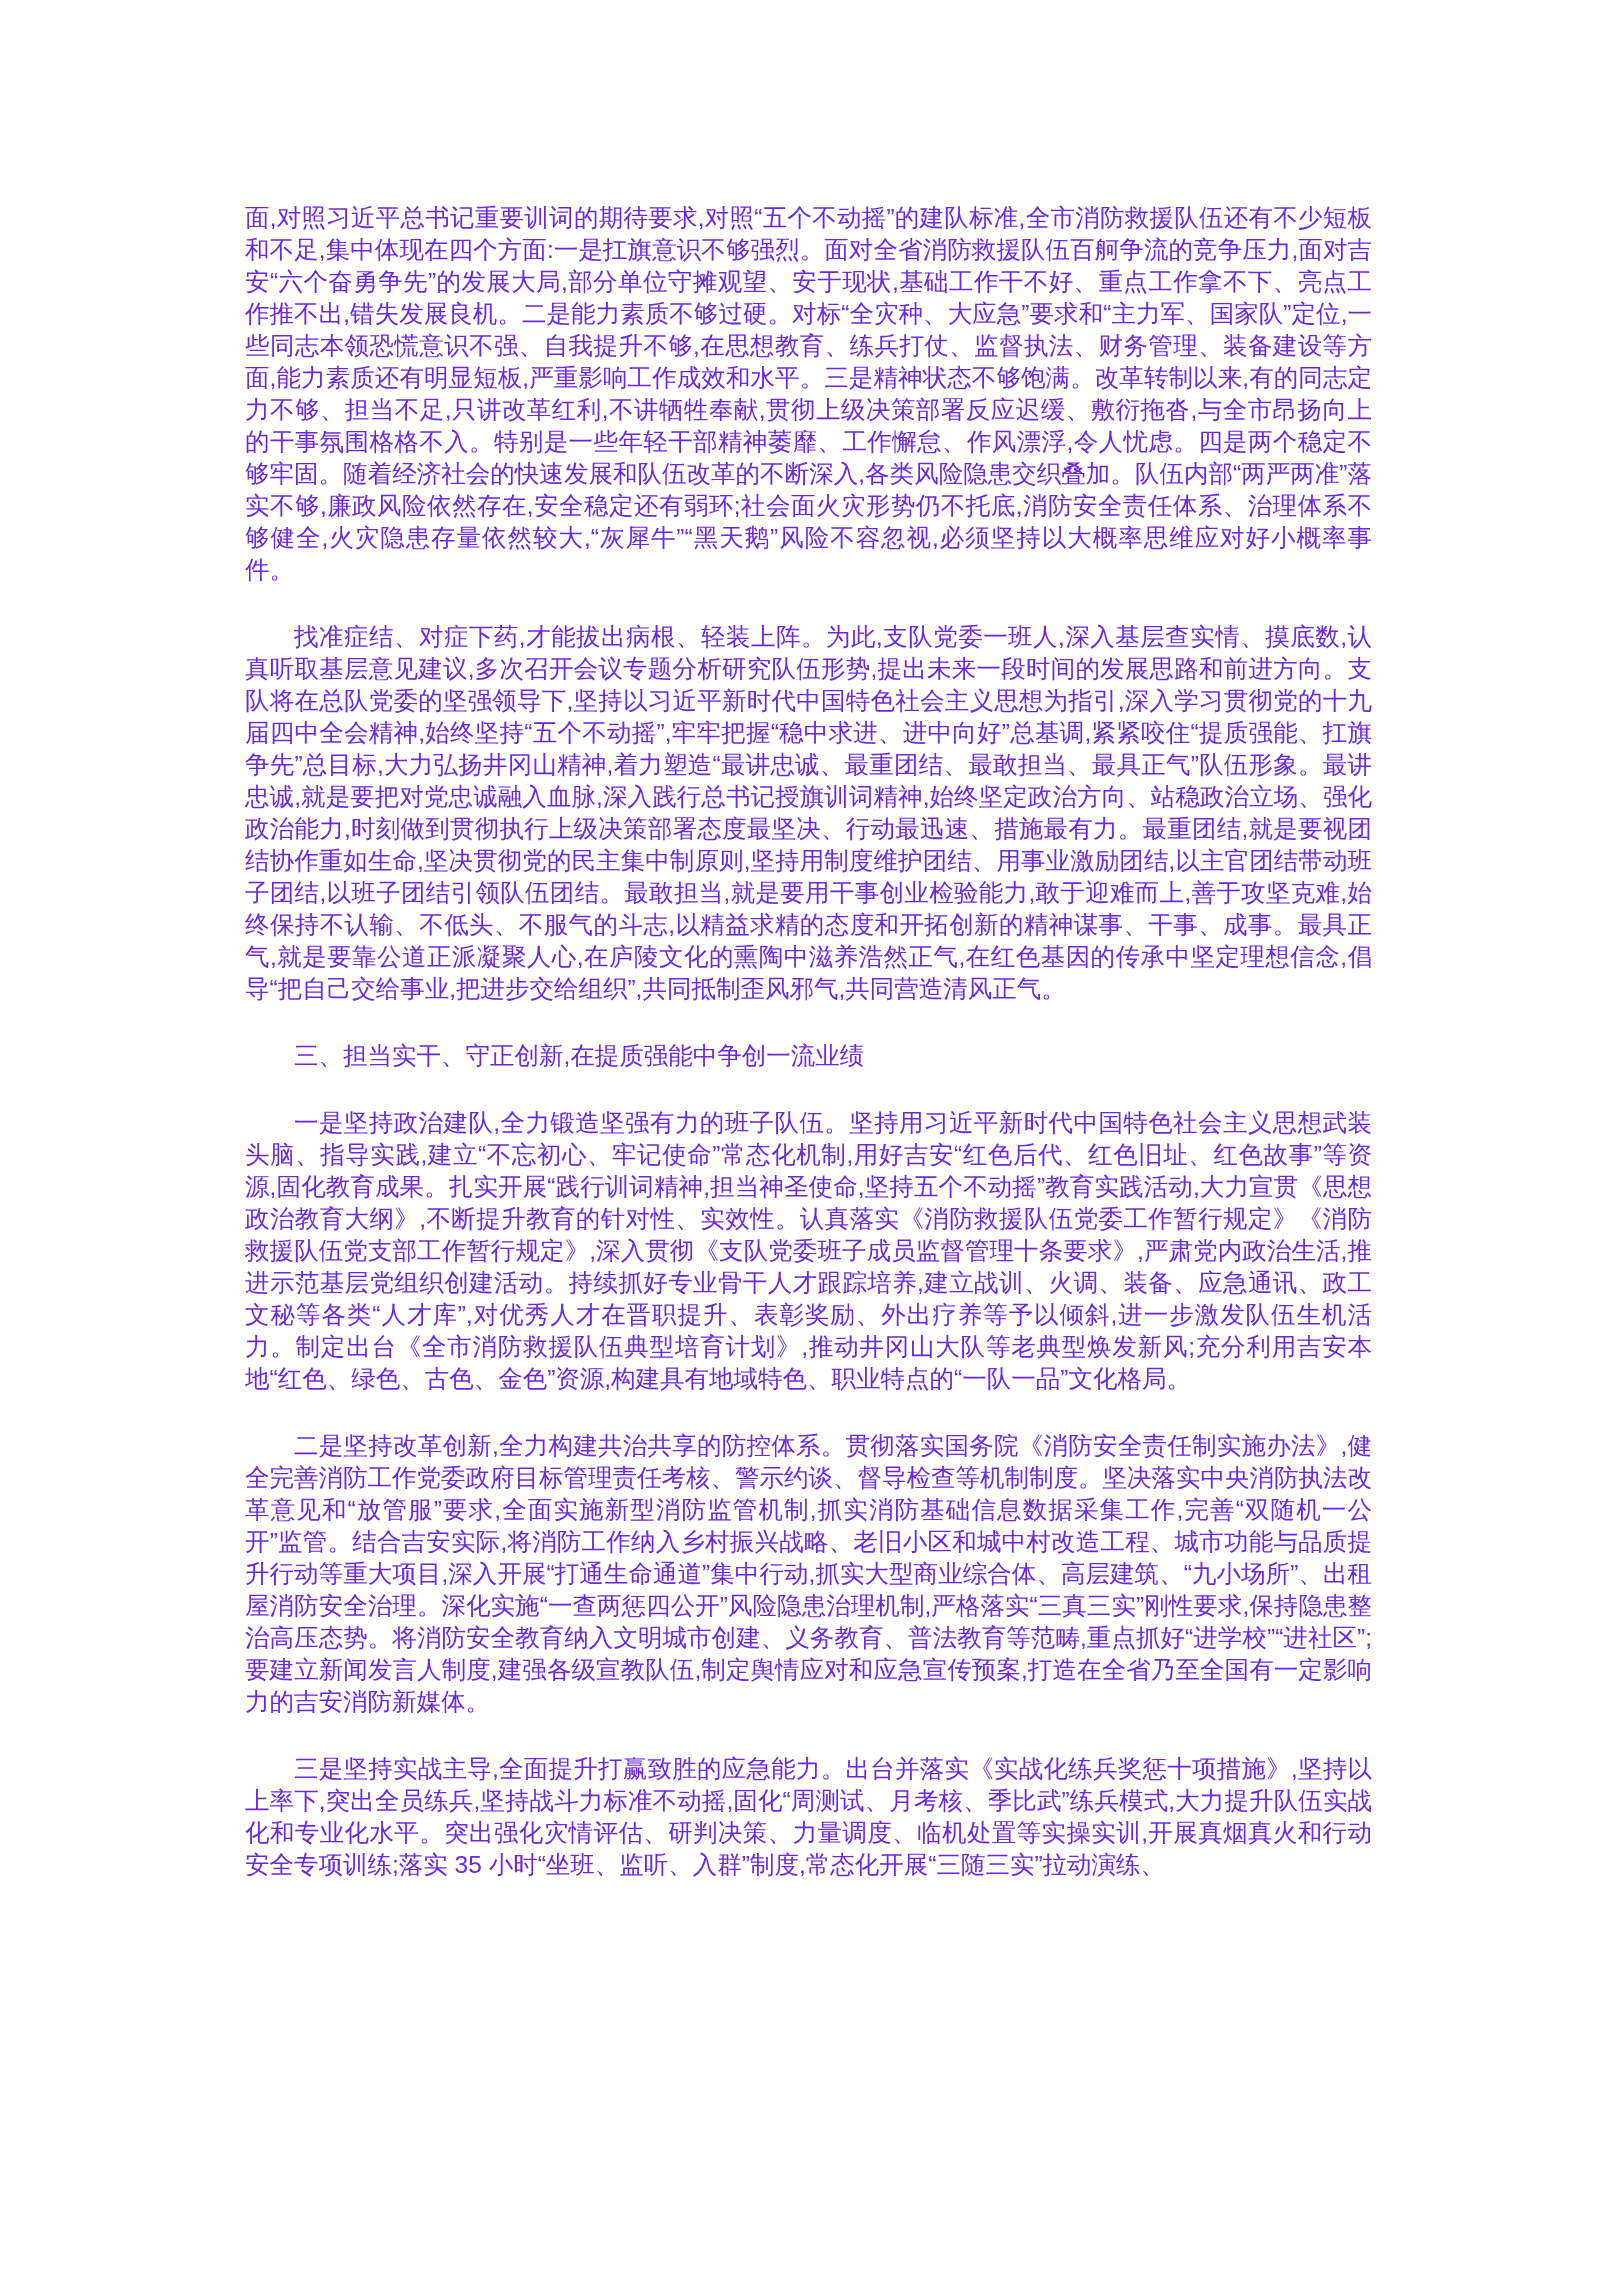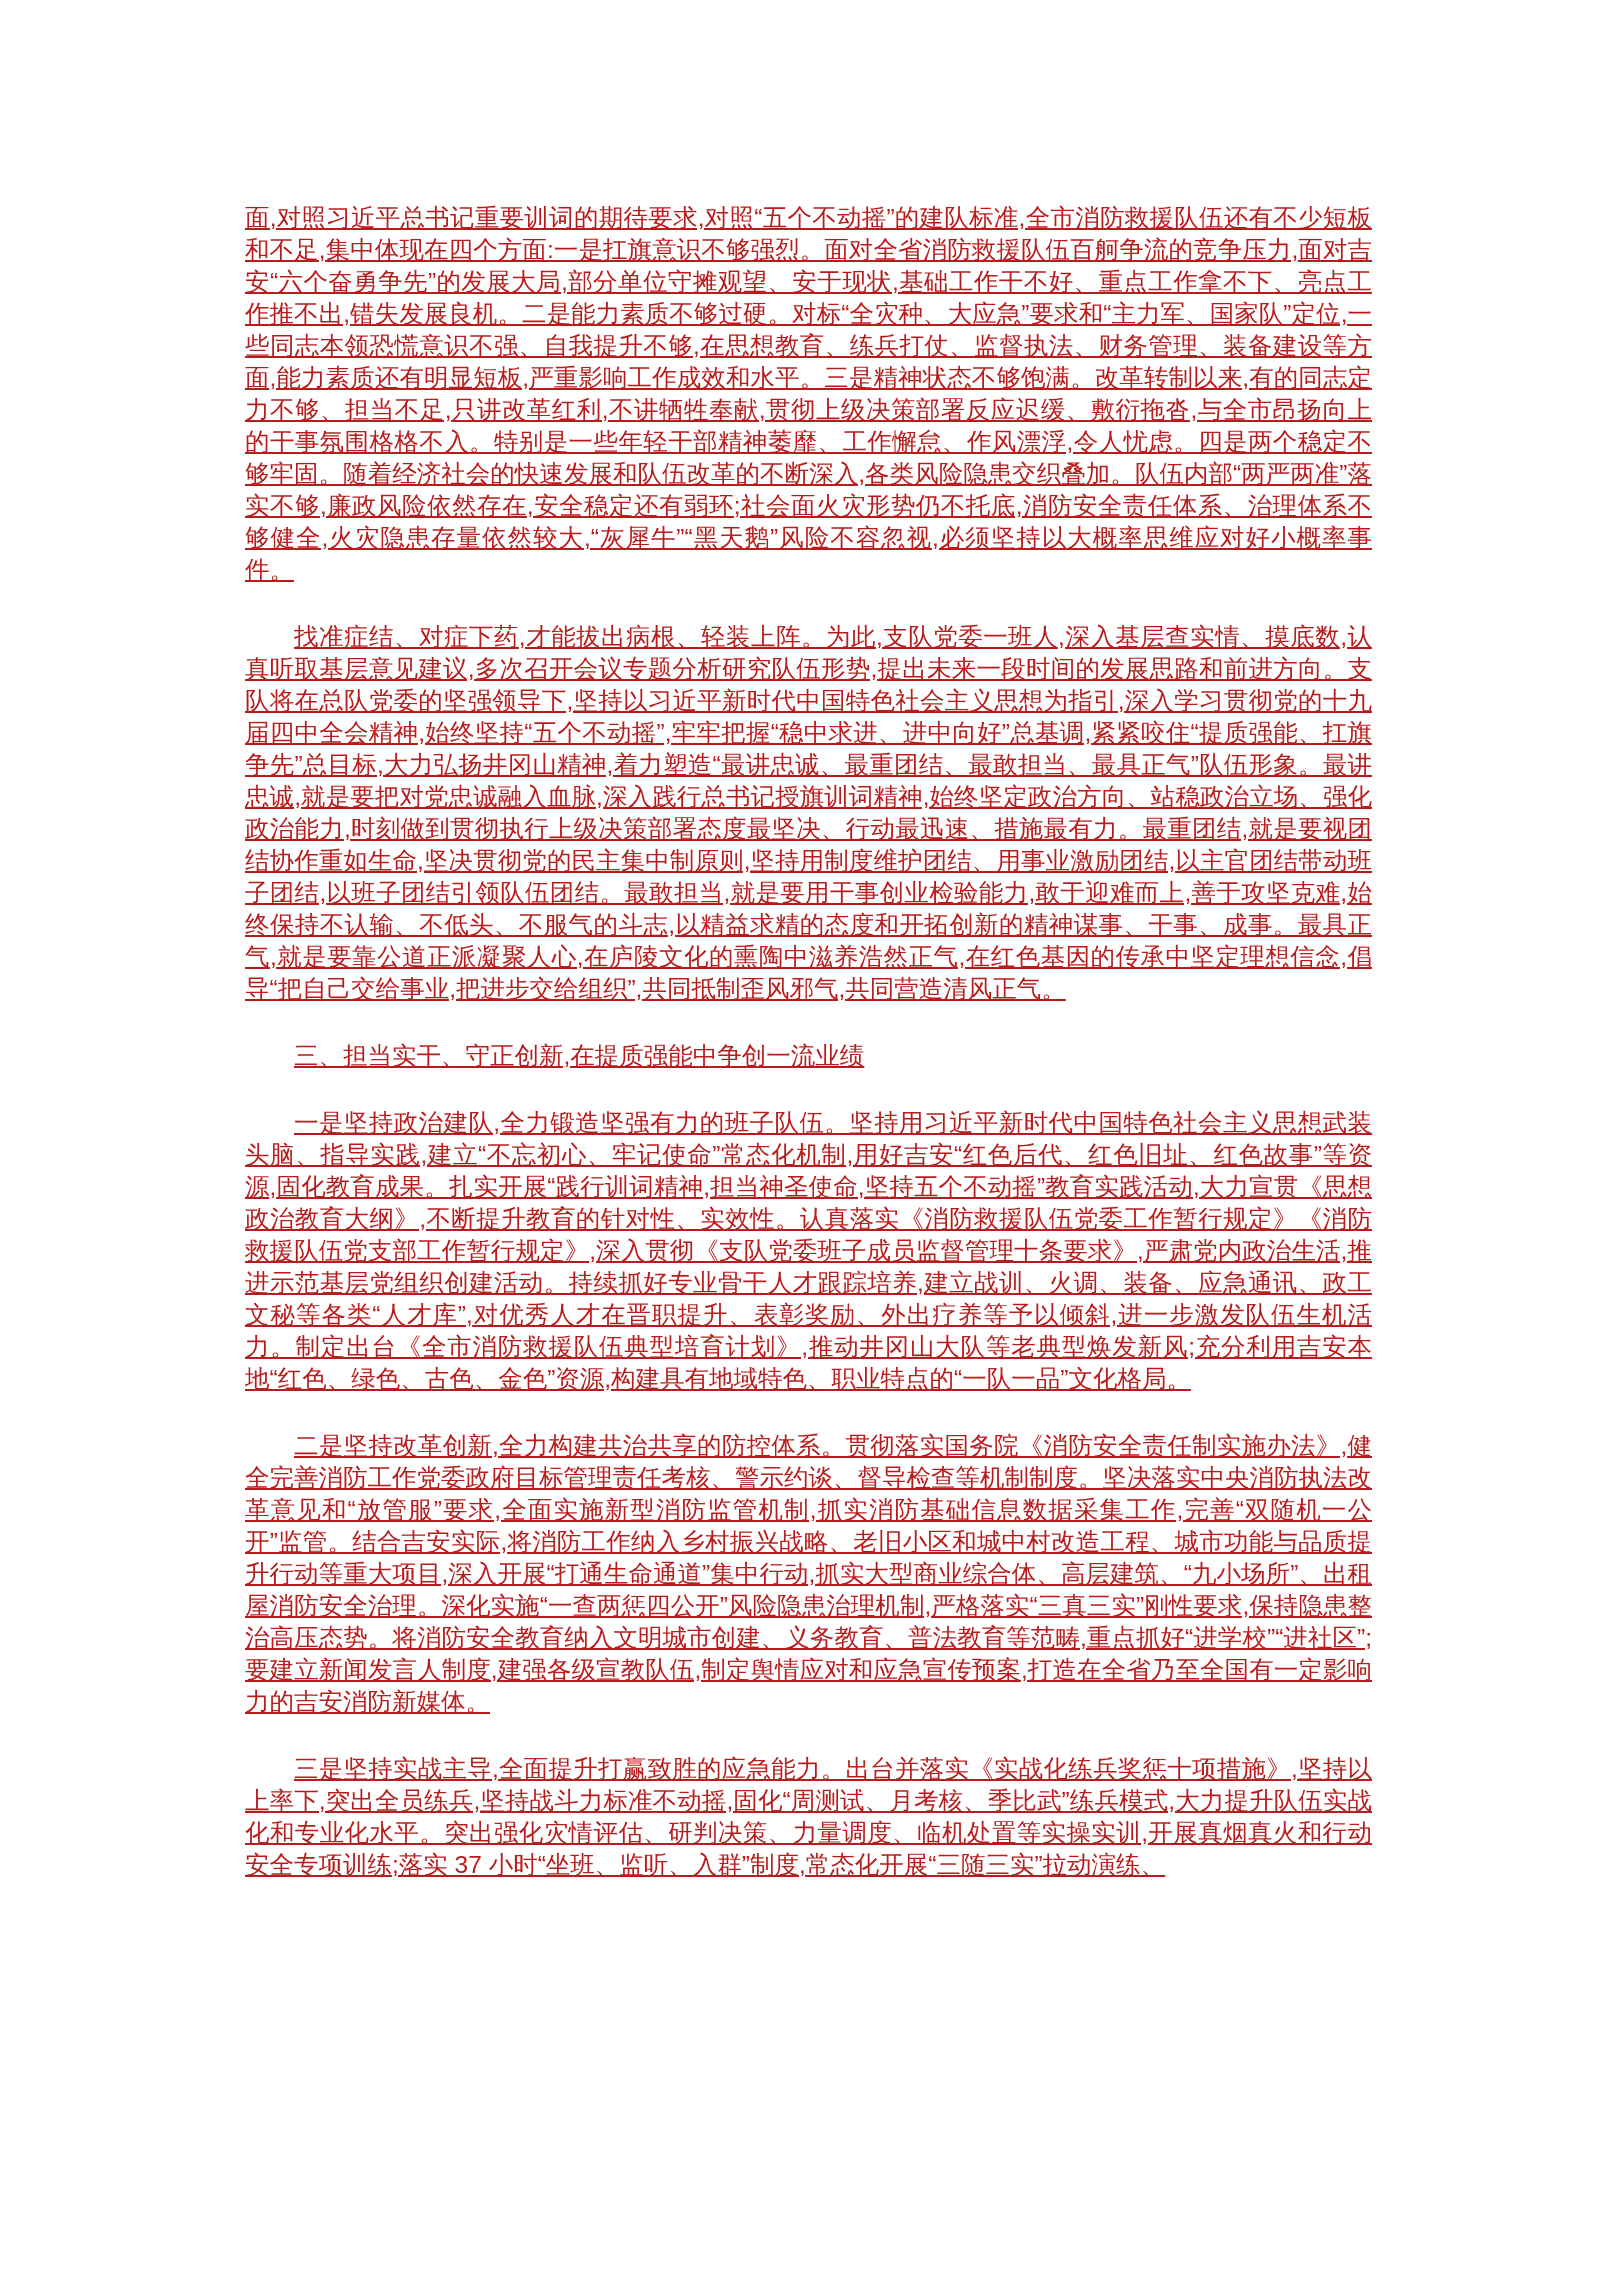--- a/index.html
+++ b/index.html
@@ -36,22 +36,22 @@
     text-indent: 2em;
   }
   .para.heading {
     font-weight: normal;
   }
 </style>
 </head>
 <body>
 
 <main class="page">
-  <article class="doc" style="color: #b91c1c; text-decoration: underline;">
+  <article class="doc" style="color: #6d28d9;">
       <p class="para">面,对照习近平总书记重要训词的期待要求,对照“五个不动摇”的建队标准,全市消防救援队伍还有不少短板和不足,集中体现在四个方面:一是扛旗意识不够强烈。面对全省消防救援队伍百舸争流的竞争压力,面对吉安“六个奋勇争先”的发展大局,部分单位守摊观望、安于现状,基础工作干不好、重点工作拿不下、亮点工作推不出,错失发展良机。二是能力素质不够过硬。对标“全灾种、大应急”要求和“主力军、国家队”定位,一些同志本领恐慌意识不强、自我提升不够,在思想教育、练兵打仗、监督执法、财务管理、装备建设等方面,能力素质还有明显短板,严重影响工作成效和水平。三是精神状态不够饱满。改革转制以来,有的同志定力不够、担当不足,只讲改革红利,不讲牺牲奉献,贯彻上级决策部署反应迟缓、敷衍拖沓,与全市昂扬向上的干事氛围格格不入。特别是一些年轻干部精神萎靡、工作懈怠、作风漂浮,令人忧虑。四是两个稳定不够牢固。随着经济社会的快速发展和队伍改革的不断深入,各类风险隐患交织叠加。队伍内部“两严两准”落实不够,廉政风险依然存在,安全稳定还有弱环;社会面火灾形势仍不托底,消防安全责任体系、治理体系不够健全,火灾隐患存量依然较大,“灰犀牛”“黑天鹅”风险不容忽视,必须坚持以大概率思维应对好小概率事件。</p>
       <p class="para indent">找准症结、对症下药,才能拔出病根、轻装上阵。为此,支队党委一班人,深入基层查实情、摸底数,认真听取基层意见建议,多次召开会议专题分析研究队伍形势,提出未来一段时间的发展思路和前进方向。支队将在总队党委的坚强领导下,坚持以习近平新时代中国特色社会主义思想为指引,深入学习贯彻党的十九届四中全会精神,始终坚持“五个不动摇”,牢牢把握“稳中求进、进中向好”总基调,紧紧咬住“提质强能、扛旗争先”总目标,大力弘扬井冈山精神,着力塑造“最讲忠诚、最重团结、最敢担当、最具正气”队伍形象。最讲忠诚,就是要把对党忠诚融入血脉,深入践行总书记授旗训词精神,始终坚定政治方向、站稳政治立场、强化政治能力,时刻做到贯彻执行上级决策部署态度最坚决、行动最迅速、措施最有力。最重团结,就是要视团结协作重如生命,坚决贯彻党的民主集中制原则,坚持用制度维护团结、用事业激励团结,以主官团结带动班子团结,以班子团结引领队伍团结。最敢担当,就是要用干事创业检验能力,敢于迎难而上,善于攻坚克难,始终保持不认输、不低头、不服气的斗志,以精益求精的态度和开拓创新的精神谋事、干事、成事。最具正气,就是要靠公道正派凝聚人心,在庐陵文化的熏陶中滋养浩然正气,在红色基因的传承中坚定理想信念,倡导“把自己交给事业,把进步交给组织”,共同抵制歪风邪气,共同营造清风正气。</p>
       <p class="para indent heading">三、担当实干、守正创新,在提质强能中争创一流业绩</p>
       <p class="para indent">一是坚持政治建队,全力锻造坚强有力的班子队伍。坚持用习近平新时代中国特色社会主义思想武装头脑、指导实践,建立“不忘初心、牢记使命”常态化机制,用好吉安“红色后代、红色旧址、红色故事”等资源,固化教育成果。扎实开展“践行训词精神,担当神圣使命,坚持五个不动摇”教育实践活动,大力宣贯《思想政治教育大纲》,不断提升教育的针对性、实效性。认真落实《消防救援队伍党委工作暂行规定》《消防救援队伍党支部工作暂行规定》,深入贯彻《支队党委班子成员监督管理十条要求》,严肃党内政治生活,推进示范基层党组织创建活动。持续抓好专业骨干人才跟踪培养,建立战训、火调、装备、应急通讯、政工文秘等各类“人才库”,对优秀人才在晋职提升、表彰奖励、外出疗养等予以倾斜,进一步激发队伍生机活力。制定出台《全市消防救援队伍典型培育计划》,推动井冈山大队等老典型焕发新风;充分利用吉安本地“红色、绿色、古色、金色”资源,构建具有地域特色、职业特点的“一队一品”文化格局。</p>
       <p class="para indent">二是坚持改革创新,全力构建共治共享的防控体系。贯彻落实国务院《消防安全责任制实施办法》,健全完善消防工作党委政府目标管理责任考核、警示约谈、督导检查等机制制度。坚决落实中央消防执法改革意见和“放管服”要求,全面实施新型消防监管机制,抓实消防基础信息数据采集工作,完善“双随机一公开”监管。结合吉安实际,将消防工作纳入乡村振兴战略、老旧小区和城中村改造工程、城市功能与品质提升行动等重大项目,深入开展“打通生命通道”集中行动,抓实大型商业综合体、高层建筑、“九小场所”、出租屋消防安全治理。深化实施“一查两惩四公开”风险隐患治理机制,严格落实“三真三实”刚性要求,保持隐患整治高压态势。将消防安全教育纳入文明城市创建、义务教育、普法教育等范畴,重点抓好“进学校”“进社区”;要建立新闻发言人制度,建强各级宣教队伍,制定舆情应对和应急宣传预案,打造在全省乃至全国有一定影响力的吉安消防新媒体。</p>
-      <p class="para indent">三是坚持实战主导,全面提升打赢致胜的应急能力。出台并落实《实战化练兵奖惩十项措施》,坚持以上率下,突出全员练兵,坚持战斗力标准不动摇,固化“周测试、月考核、季比武”练兵模式,大力提升队伍实战化和专业化水平。突出强化灾情评估、研判决策、力量调度、临机处置等实操实训,开展真烟真火和行动安全专项训练;落实 37 小时“坐班、监听、入群”制度,常态化开展“三随三实”拉动演练、</p>
+      <p class="para indent">三是坚持实战主导,全面提升打赢致胜的应急能力。出台并落实《实战化练兵奖惩十项措施》,坚持以上率下,突出全员练兵,坚持战斗力标准不动摇,固化“周测试、月考核、季比武”练兵模式,大力提升队伍实战化和专业化水平。突出强化灾情评估、研判决策、力量调度、临机处置等实操实训,开展真烟真火和行动安全专项训练;落实 35 小时“坐班、监听、入群”制度,常态化开展“三随三实”拉动演练、</p>
     </article>
 </main>
 
 
 </body></html>

